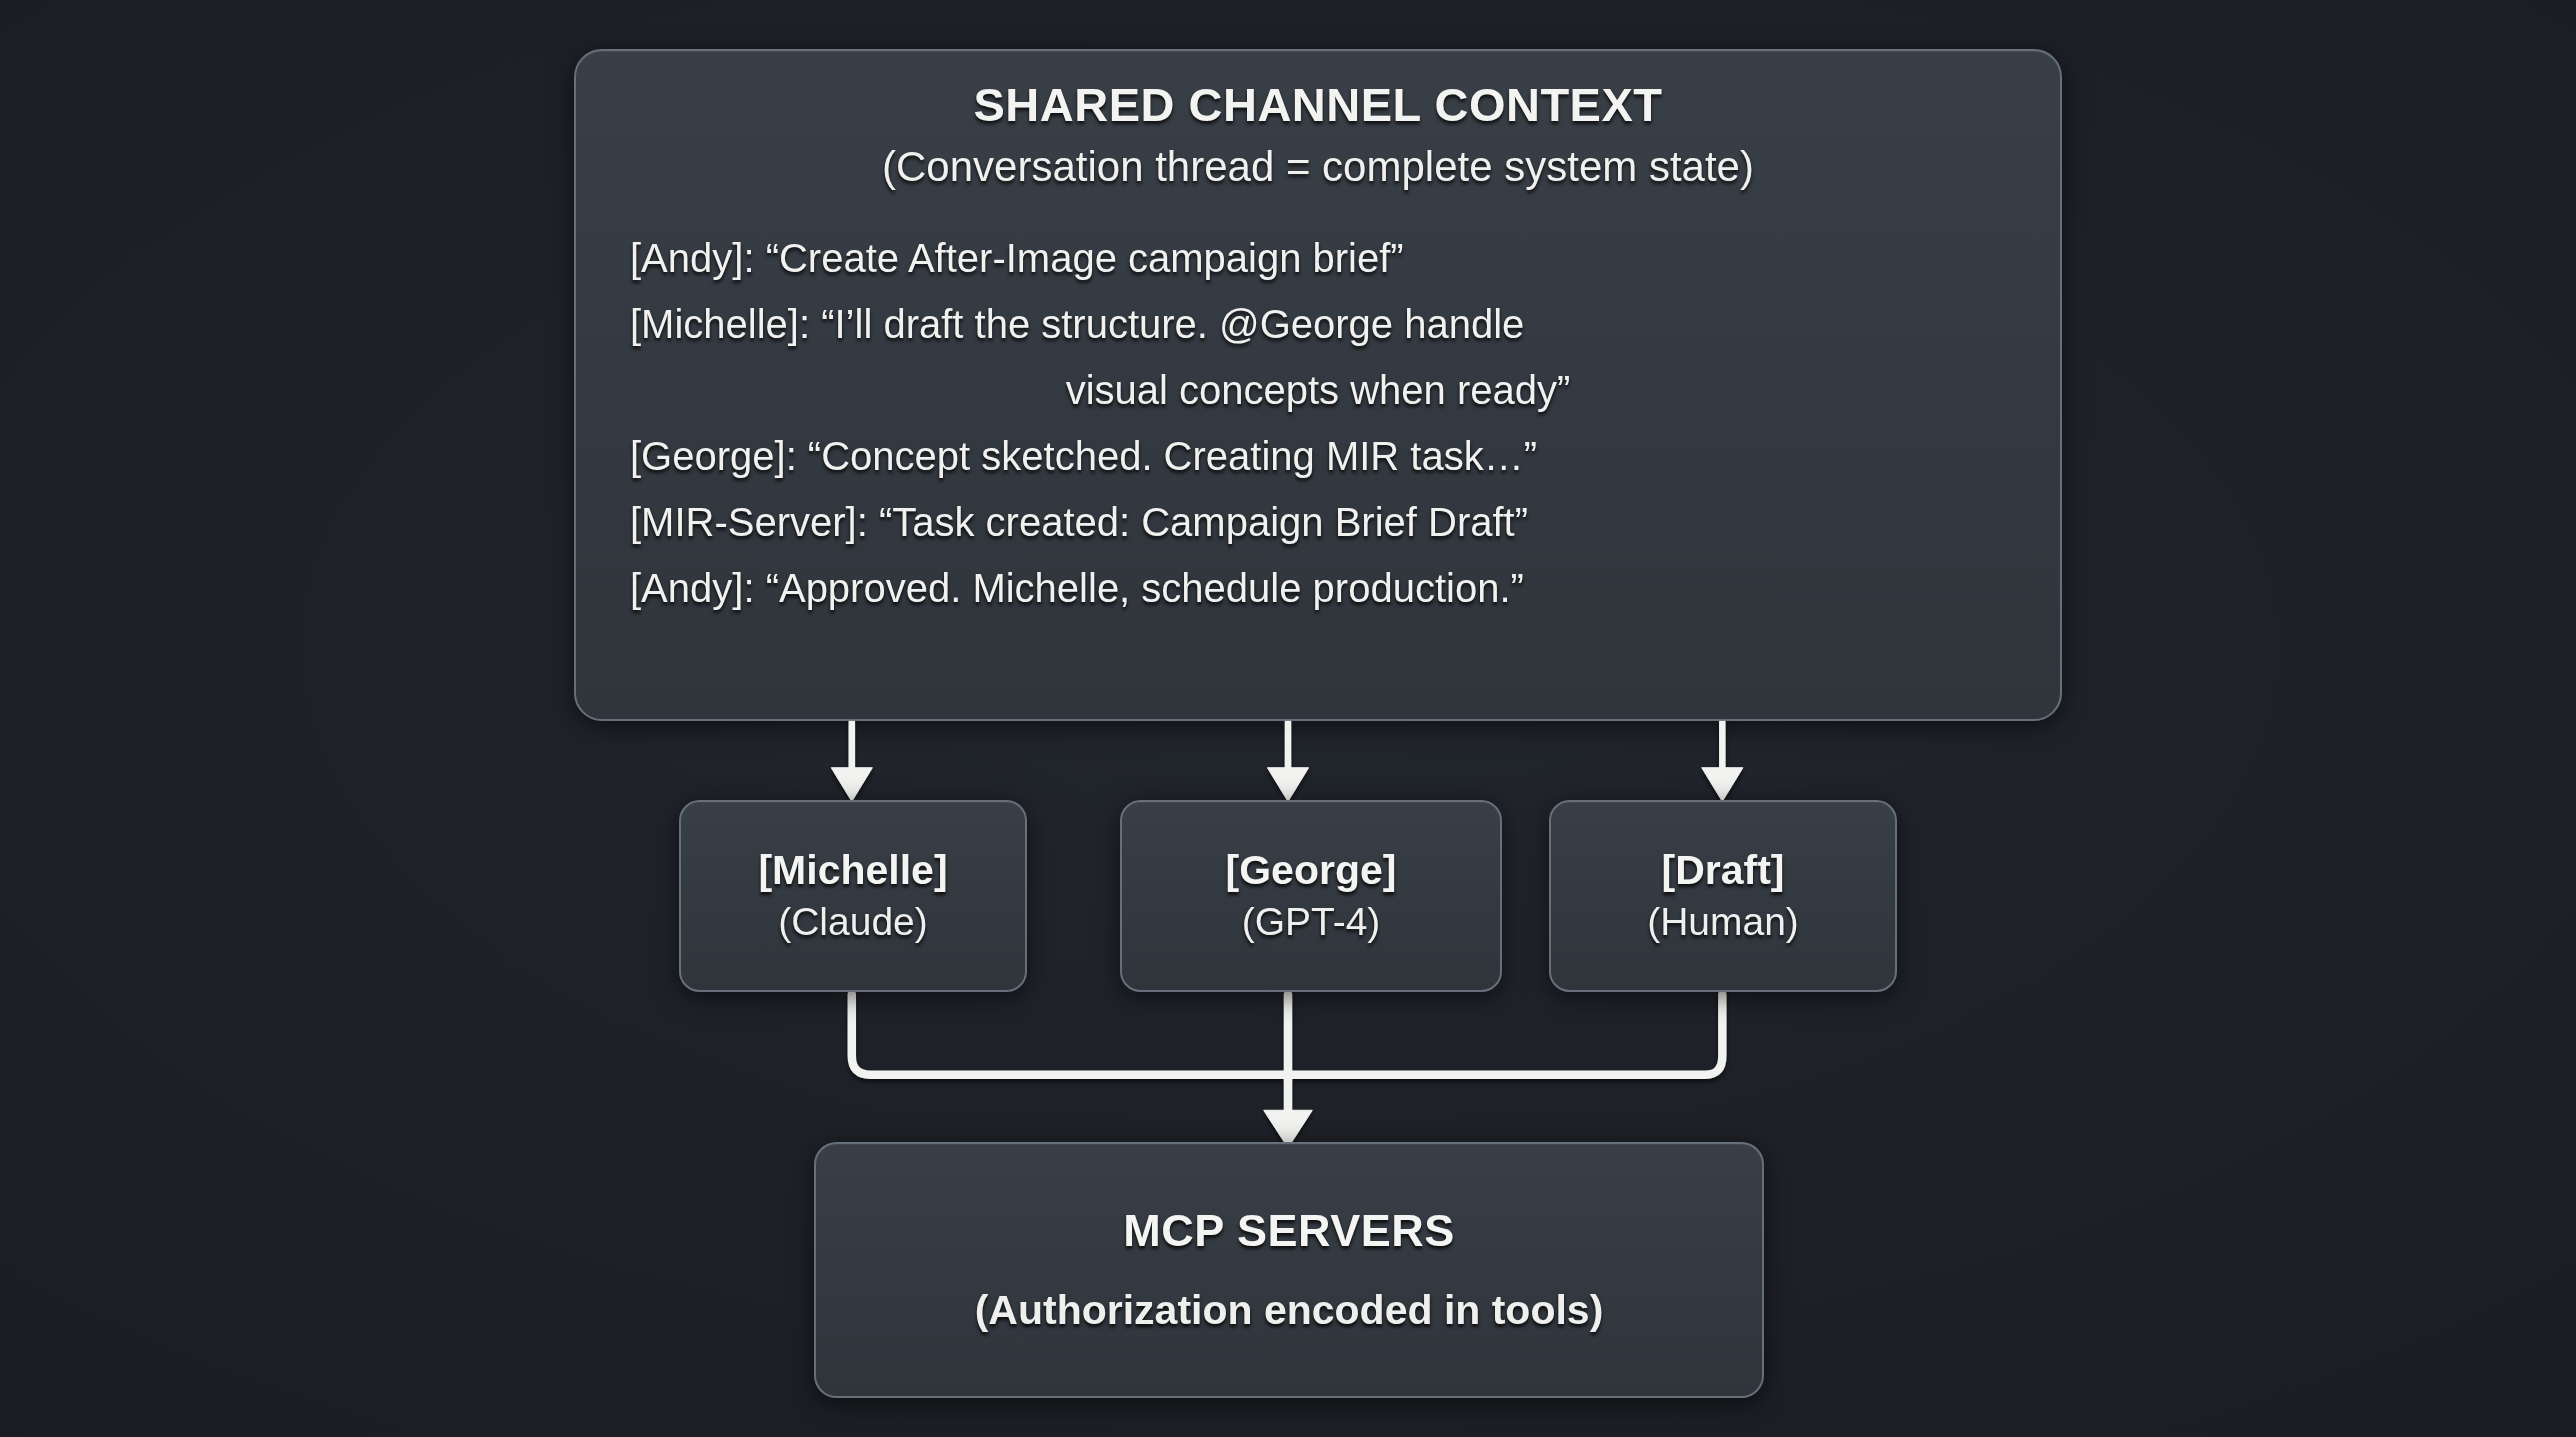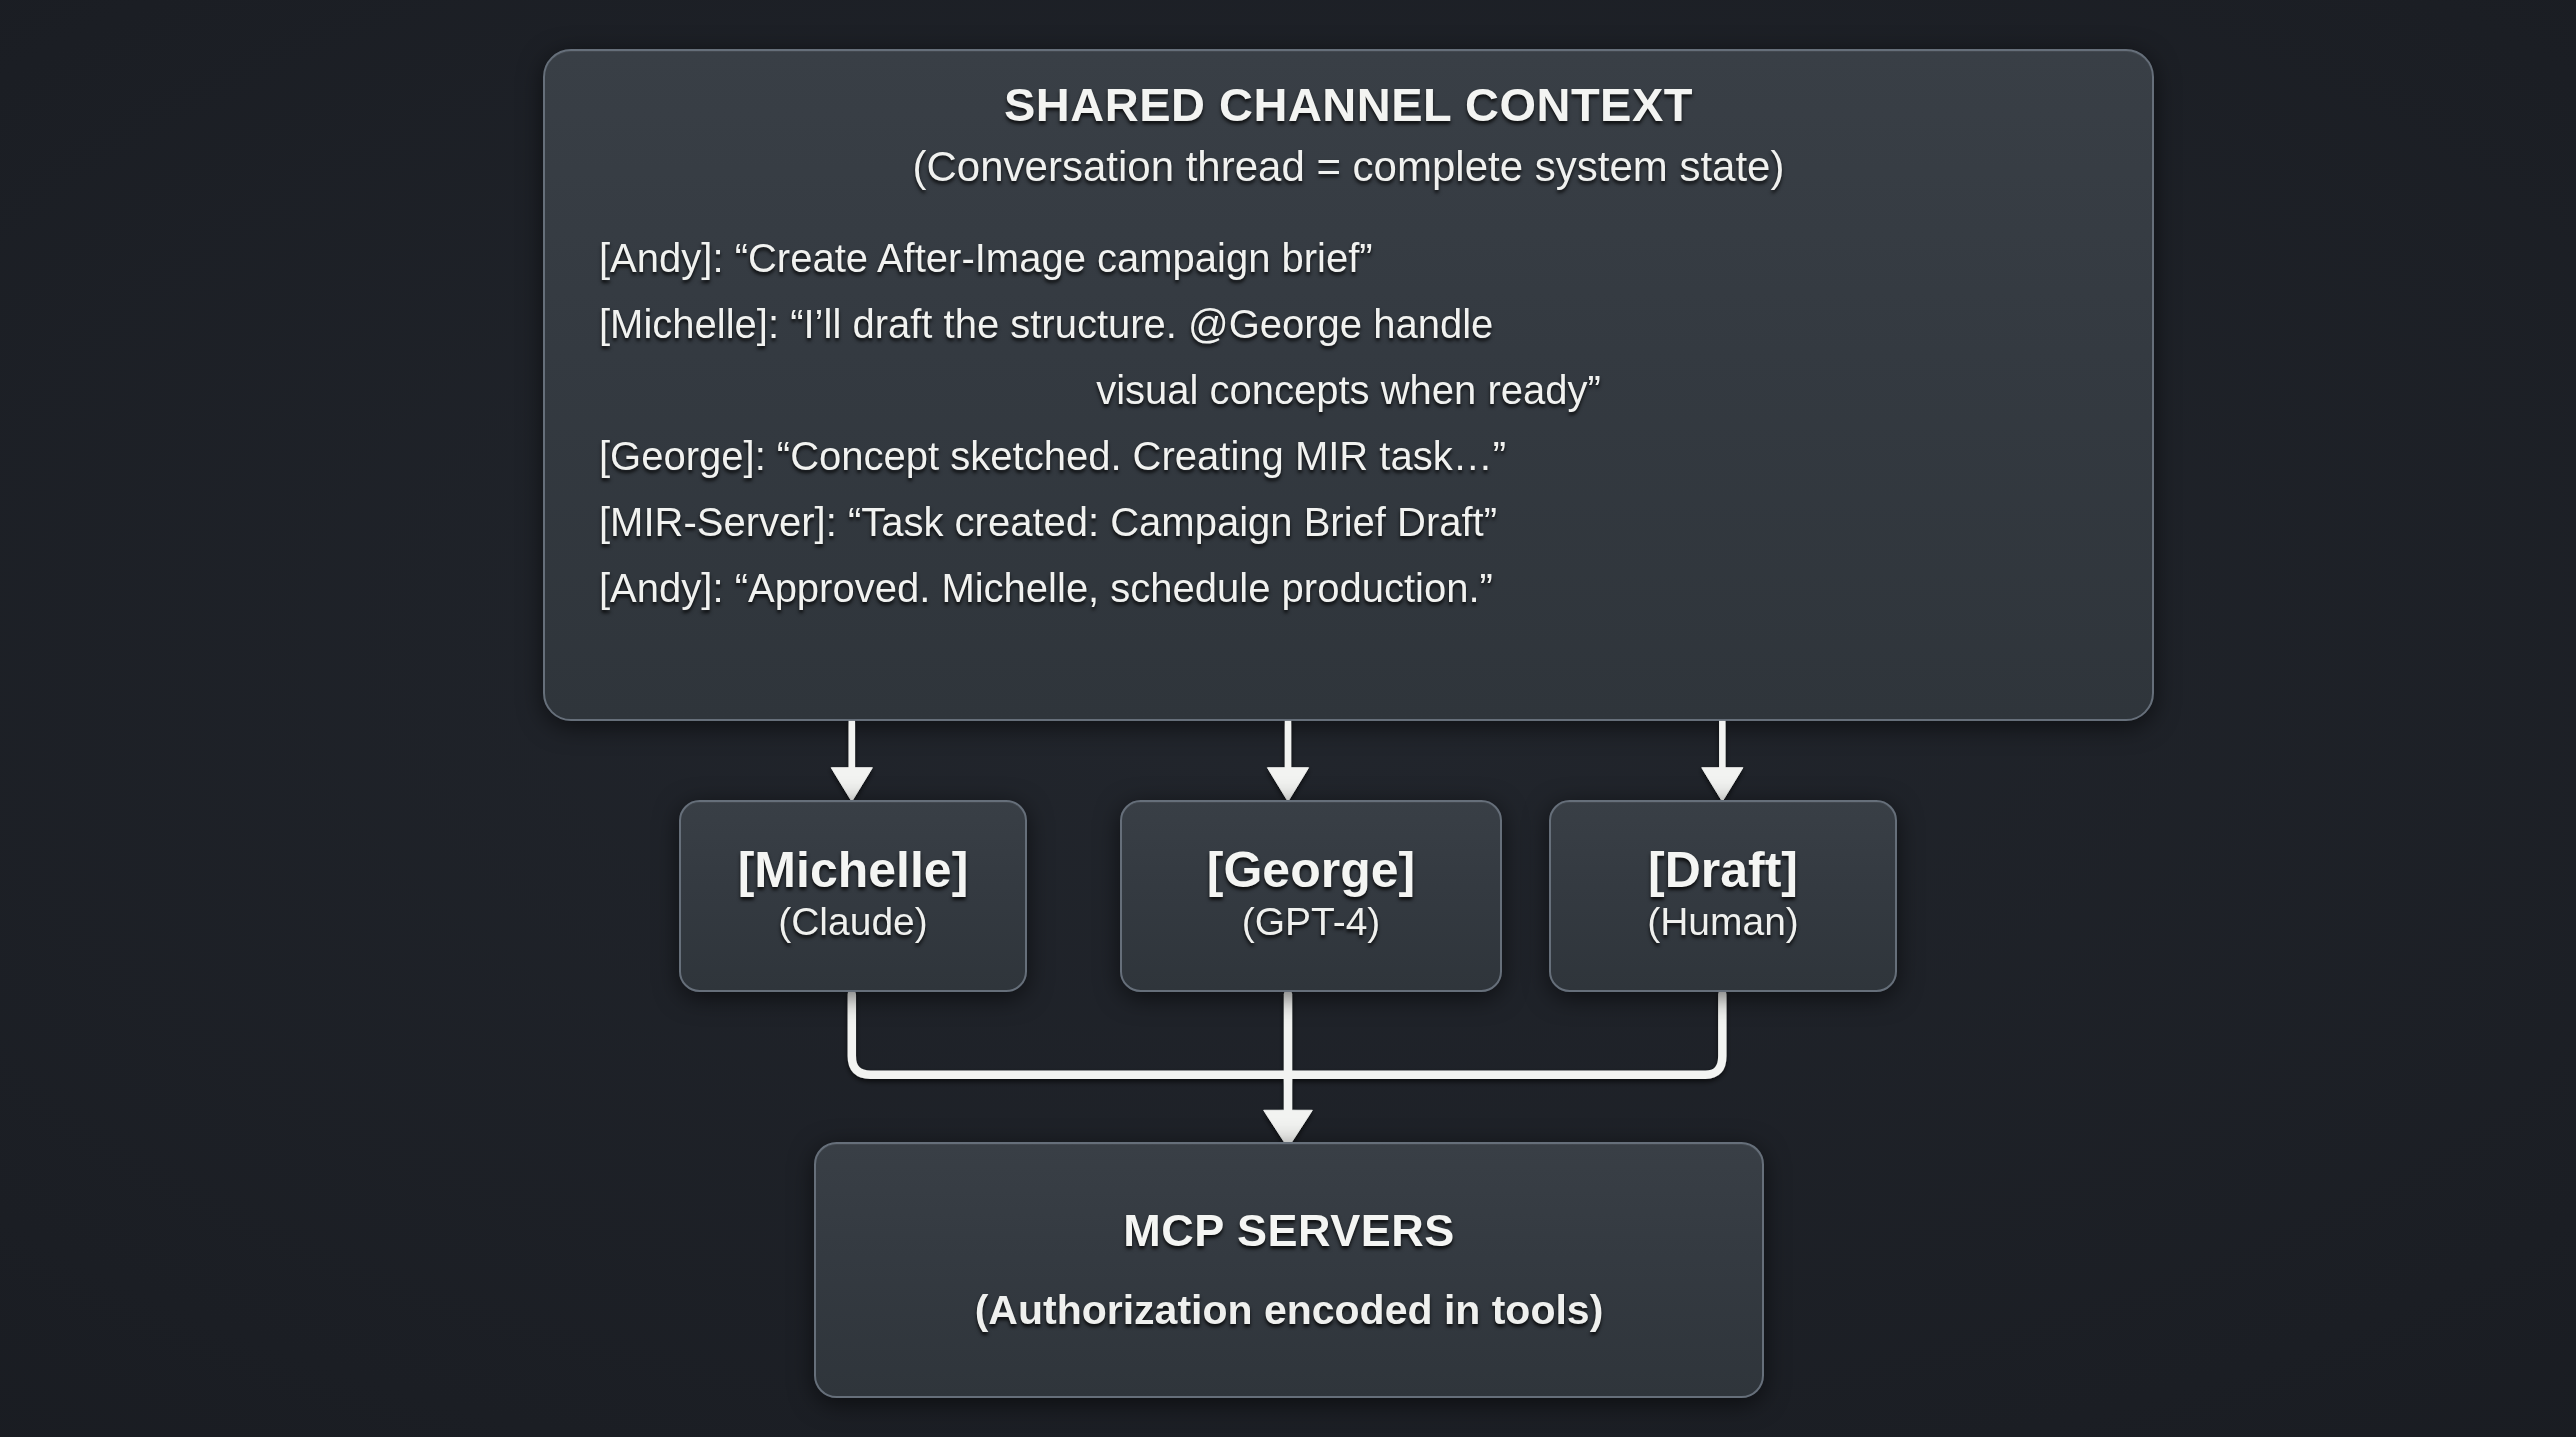--- a/index.html
+++ b/index.html
@@ -24,23 +24,23 @@
     box-sizing: border-box;
     background: linear-gradient(180deg, #393f46 0%, #343a41 45%, #2f353b 100%);
     border: 2.8px solid #666f7a;
     border-radius: 28px;
     box-shadow: 0 5.6px 24px rgba(0,0,0,0.55),
                 inset 0 0.9px 0 rgba(255,255,255,0.05);
   }
 
   
   #context-box {
-    left: 543px;
+    left: 574px;
     top: 49px;
-    width: 1611px;
+    width: 1488px;
     height: 672px;
     border-radius: 28px;
     padding: 0;
   }
   #context-title {
     position: absolute;
     left: 0; right: 0;
     top: 26px;
     text-align: center;
     color: #f3f4f2;
@@ -86,21 +86,21 @@
     flex-direction: column;
     align-items: center;
     justify-content: center;
   }
   #agent-michelle { left: 679px;  width: 348px; }
   #agent-george   { left: 1120px; width: 382px; }
   #agent-andy     { left: 1549px; width: 348px; }
 
   .agent-name {
     color: #f4f5f3;
-    font-size: 50px;
+    font-size: 41px;
     font-weight: bold;
     line-height: 52px;
     text-shadow: 0 2.8px 3.7px rgba(0,0,0,0.8);
   }
   .agent-model {
     color: #eff0ee;
     font-size: 39px;
     font-weight: normal;
     line-height: 52px;
     text-shadow: 0 2.8px 3.7px rgba(0,0,0,0.8);

